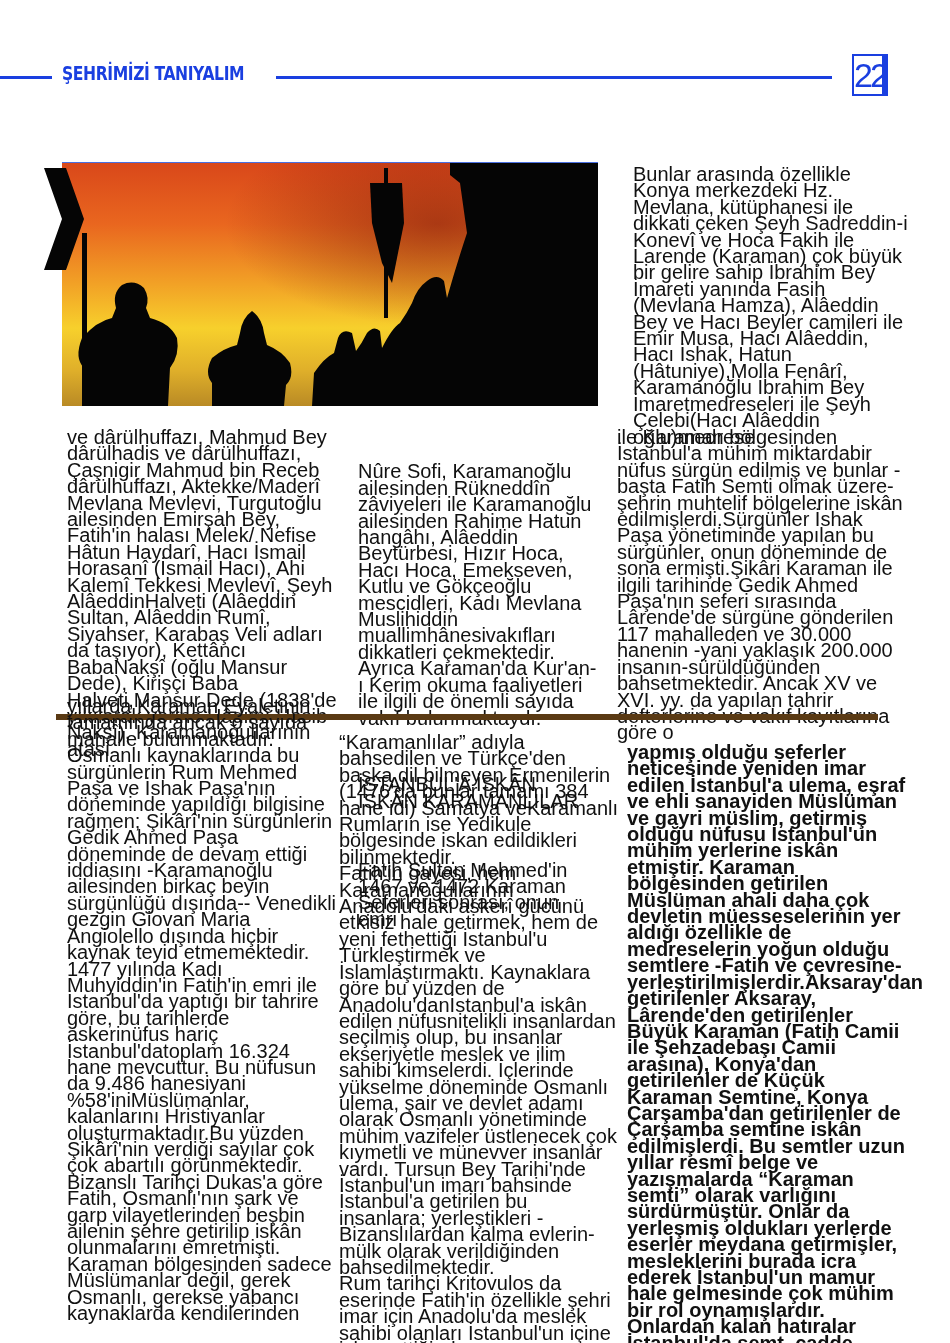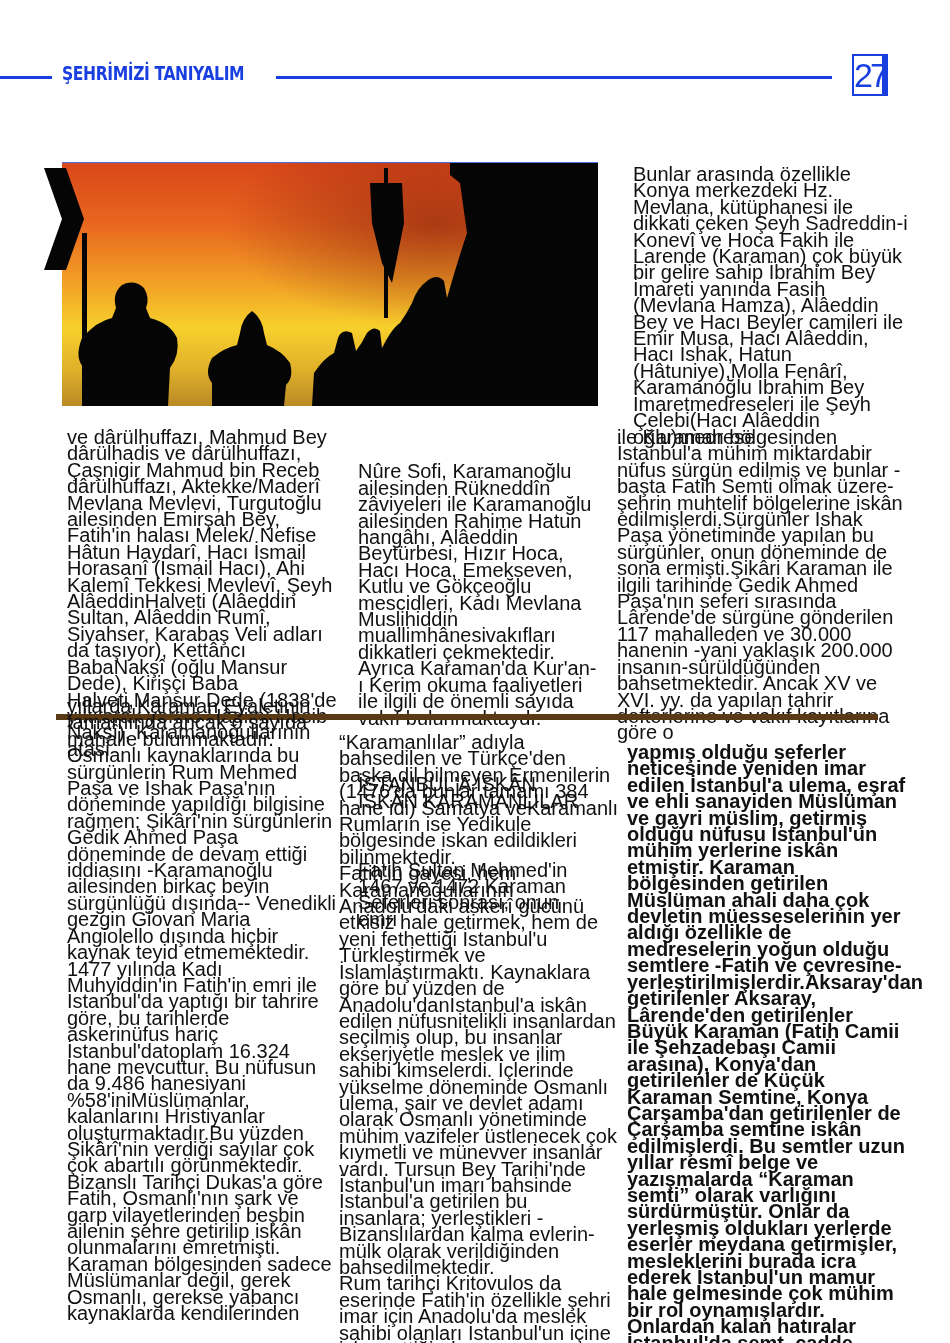--- a/index.html
+++ b/index.html
@@ -38,21 +38,21 @@
   .subhead { margin-top: 16px !important; }
 
   .divider { position: absolute; left: 56px; top: 714px; width: 822px; height: 6px; background: #5a3a14; }
 </style>
 </head>
 <body>
 
 <div class="hdr-line left"></div>
 <div class="section-title">ŞEHRİMİZİ TANIYALIM</div>
 <div class="hdr-line right"></div>
-<div class="page-num">27</div>
+<div class="page-num">22</div>
 
 <div class="photo">
   <svg viewBox="0 0 536 243" preserveAspectRatio="none">
     <g fill="#050505">
 
       <path d="M22 243 L22 205 Q12 195 20 175 Q35 158 50 155 L54 145 Q50 130 60 122 Q72 116 82 125 Q88 135 84 145 L88 155 Q108 160 115 175 Q118 192 108 205 L106 243 Z"></path>
       <rect x="20" y="70" width="5" height="173"></rect>
 
       <path d="M150 243 L150 220 Q142 210 150 195 Q162 185 175 182 L178 170 Q180 155 190 148 Q200 155 202 170 L205 182 Q220 188 228 200 Q232 215 224 222 L222 243 Z"></path>
 

